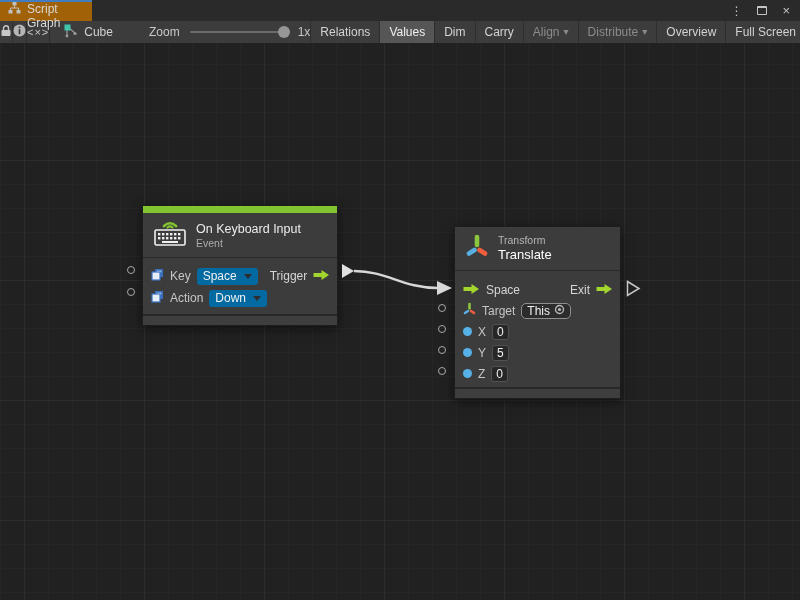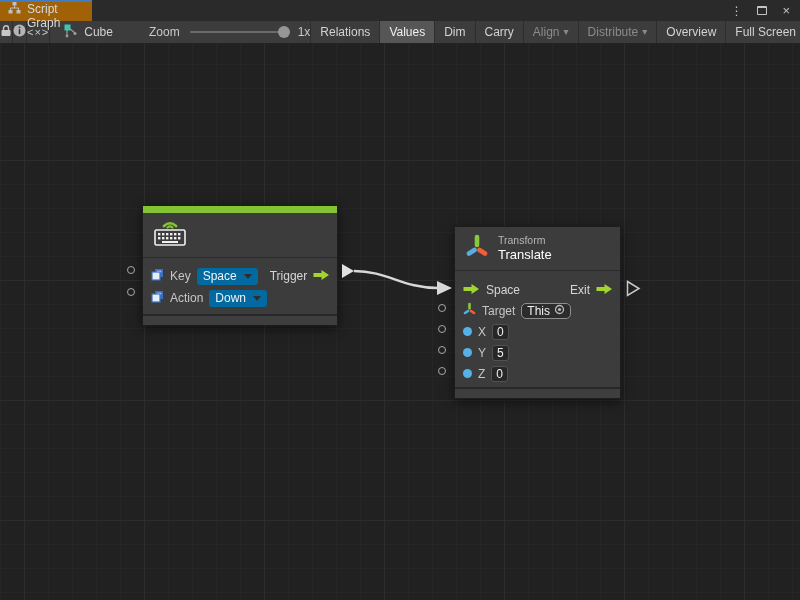--- a/index.html
+++ b/index.html
@@ -204,20 +204,24 @@
             <rect x="5" y="18" width="2.4" height="2.4"></rect>
               <rect x="9" y="18" width="2.4" height="2.4"></rect>
             <rect x="13" y="18" width="2.4" height="2.4"></rect>
               <rect x="17" y="18" width="2.4" height="2.4"></rect>
             <rect x="21" y="18" width="2.4" height="2.4"></rect>
               <rect x="25" y="18" width="2.4" height="2.4"></rect>
             <rect x="9" y="22" width="16" height="2"></rect>
           </g>
         </svg>
       </span>
+      <span>
+        <div class="ttl">On Keyboard Input</div>
+        <div class="sub">Event</div>
+      </span>
     </div>
     <div class="ndivider"></div>
     <div class="nrows">
       <div class="nrow">
         <span>
           <svg width="13" height="13" viewBox="0 0 13 13">
             <rect x="4" y="1" width="8" height="8" fill="#3a70c0"></rect>
             <rect x="5.8" y="2.8" width="4.4" height="1.6" fill="#e8eef8"></rect>
             <rect x="1" y="4" width="8" height="8" fill="#e8eef8" stroke="#3a70c0" stroke-width="1.2"></rect>
           </svg>

